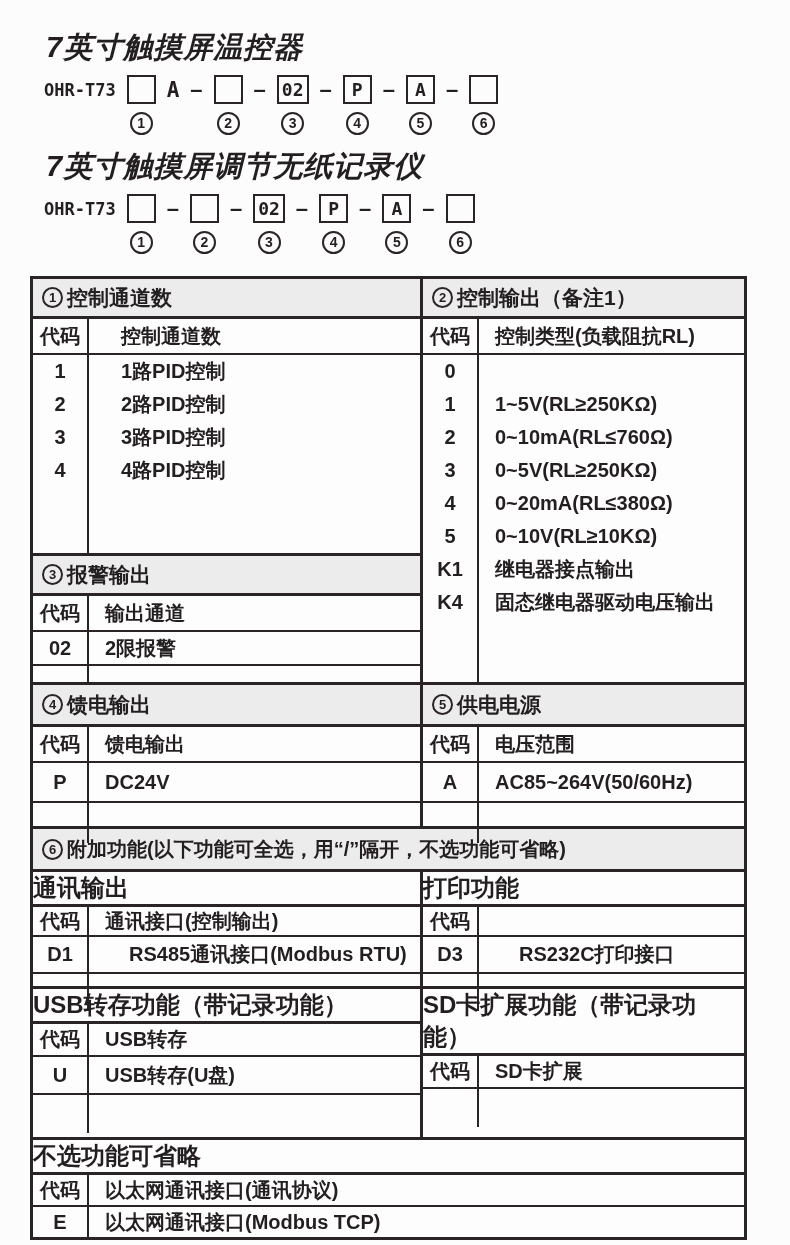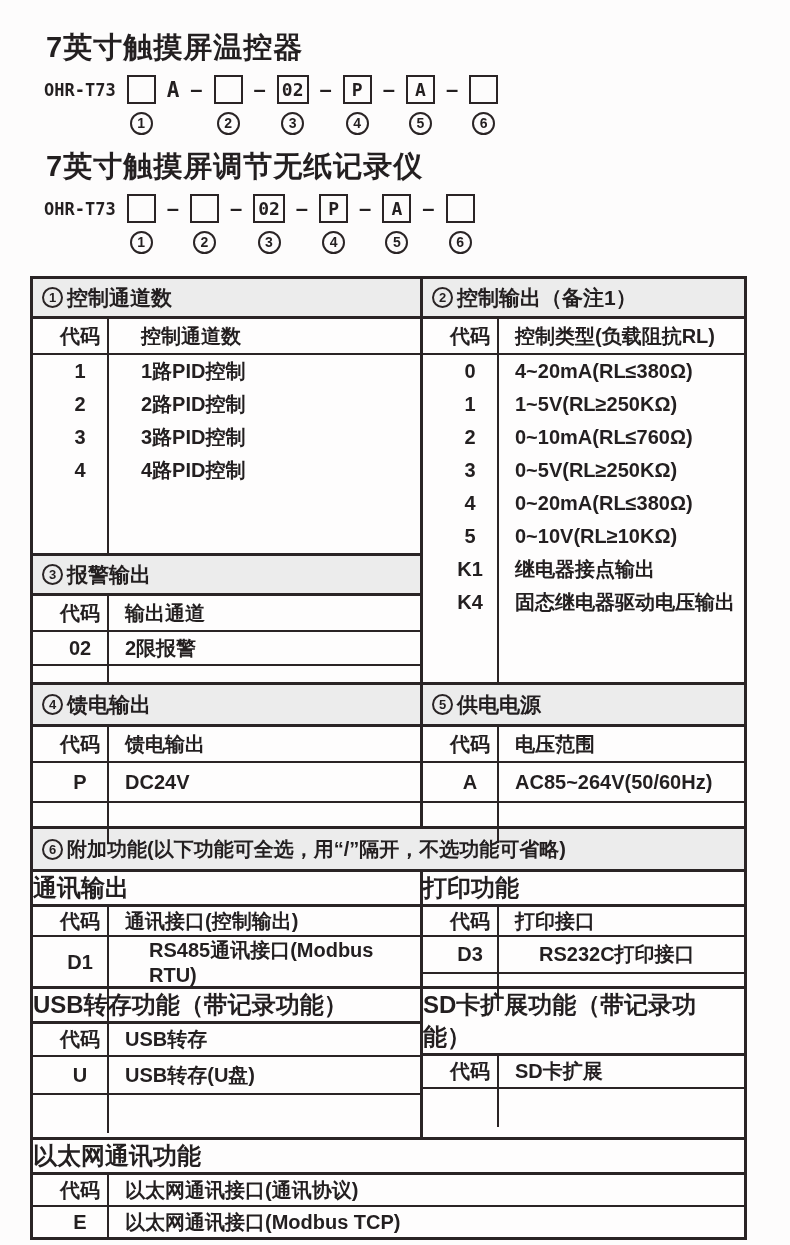--- a/index.html
+++ b/index.html
@@ -5,21 +5,21 @@
   :root{
     --text:#231f20; --border:#2a2425; --hbg:#ececec; --pagebg:#fdfcfc;
   }
   *{box-sizing:border-box; margin:0; padding:0;}
   html,body{width:790px; background:var(--pagebg);}
   body{
     font-family:"Liberation Sans","DejaVu Sans",sans-serif;
     color:var(--text); font-weight:bold; -webkit-font-smoothing:antialiased;
   }
   .page{width:790px; height:1245px; overflow:hidden; padding:16px 0 0 30px; background:var(--pagebg);}
-  .title{font-size:29px; font-weight:bold; margin:12px 0 6px 16px; letter-spacing:1px;}
+  .title{font-size:29px; font-weight:bold; margin:12px 0 6px 16px; letter-spacing:1px;font-style:italic;}
   .codeline{display:flex; align-items:flex-start; column-gap:11px; margin:2px 0 0 14px;}
   .seg{display:flex; flex-direction:column; align-items:center; row-gap:6px;}
   .seg .top{height:31px; display:flex; align-items:center;}
   .seg .bot{height:24px; display:flex; align-items:center; justify-content:center;}
   .prefix{font-family:"DejaVu Sans Mono","Liberation Mono",monospace; font-size:17px; font-weight:bold; letter-spacing:0px;}
   .cbox{
     min-width:29px; height:29px; border:2px solid var(--border);
     display:inline-flex; align-items:center; justify-content:center;
     font-family:"DejaVu Sans Mono","Liberation Mono",monospace; font-size:18px; font-weight:bold; padding:0 3px;
   }
@@ -50,21 +50,21 @@
     background:transparent; border-bottom:3px solid var(--border);
     display:flex; align-items:center; padding:0 0; font-size:24px; flex:0 0 34px;
   }
   .hrow{display:flex; align-items:stretch; border-bottom:2px solid var(--border); flex:0 0 36px; font-size:20px;}
   .drow{display:flex; align-items:stretch; flex:0 0 33px; font-size:20px;}
   .drow.bb{border-bottom:2px solid var(--border);}
   .fill{flex:1 1 auto; display:flex;}
   .f16{flex:0 0 16px;}
   .code-c{
     flex:0 0 56px; border-right:2px solid var(--border);
-    display:flex; align-items:center; justify-content:center; text-align:left;margin-left:20px;
+    display:flex; align-items:center; justify-content:center; text-align:left;
   }
   .desc-c{flex:1; display:flex; align-items:center; padding-left:16px;}
   .desc-c.pad32{padding-left:32px;}
 
   .row1{height:403px;}
   .row2{height:144px; border-top:3px solid var(--border);}
   .row2 .sec-header{flex:0 0 42px;}
   .row2 .drow{flex:0 0 40px;}
   .row4{height:114px;}
   .row4 .hrow{flex:0 0 30px;}
@@ -294,21 +294,20 @@
         <div class="sec-header">
           <span class="circ sm">2</span>
           <span>控制输出（备注1）</span>
         </div>
         <div class="hrow">
           <span class="code-c">代码</span>
           <span class="desc-c">控制类型(负载阻抗RL)</span>
         </div>
         <div class="drow">
           <span class="code-c">0</span>
-          <span class="desc-c">4~20mA(RL≤380Ω)</span>
         </div>
         <div class="drow">
           <span class="code-c">1</span>
           <span class="desc-c">1~5V(RL≥250KΩ)</span>
         </div>
         <div class="drow">
           <span class="code-c">2</span>
           <span class="desc-c">0~10mA(RL≤760Ω)</span>
         </div>
         <div class="drow">
@@ -399,21 +398,20 @@
           <span class="code-c"></span>
             <span class="desc-c"></span>
         </div>
       </div>
       <div class="col-right">
         <div class="sub-header">
           <span>打印功能</span>
         </div>
         <div class="hrow">
           <span class="code-c">代码</span>
-          <span class="desc-c">打印接口</span>
         </div>
         <div class="drow bb">
           <span class="code-c">D3</span>
           <span class="desc-c">RS232C打印接口</span>
         </div>
         <div class="drow fill">
           <span class="code-c"></span>
             <span class="desc-c"></span>
         </div>
       </div>
@@ -447,21 +445,21 @@
         </div>
         <div class="drow fill">
           <span class="code-c"></span>
             <span class="desc-c"></span>
         </div>
       </div>
     </div>
 
     <div class="row6">
       <div class="sub-header">
-        <span>以太网通讯功能</span>
+        <span>不选功能可省略</span>
       </div>
       <div class="hrow">
         <span class="code-c">代码</span>
         <span class="desc-c">以太网通讯接口(通讯协议)</span>
       </div>
       <div class="drow">
         <span class="code-c">E</span>
         <span class="desc-c">以太网通讯接口(Modbus TCP)</span>
       </div>
     </div>

